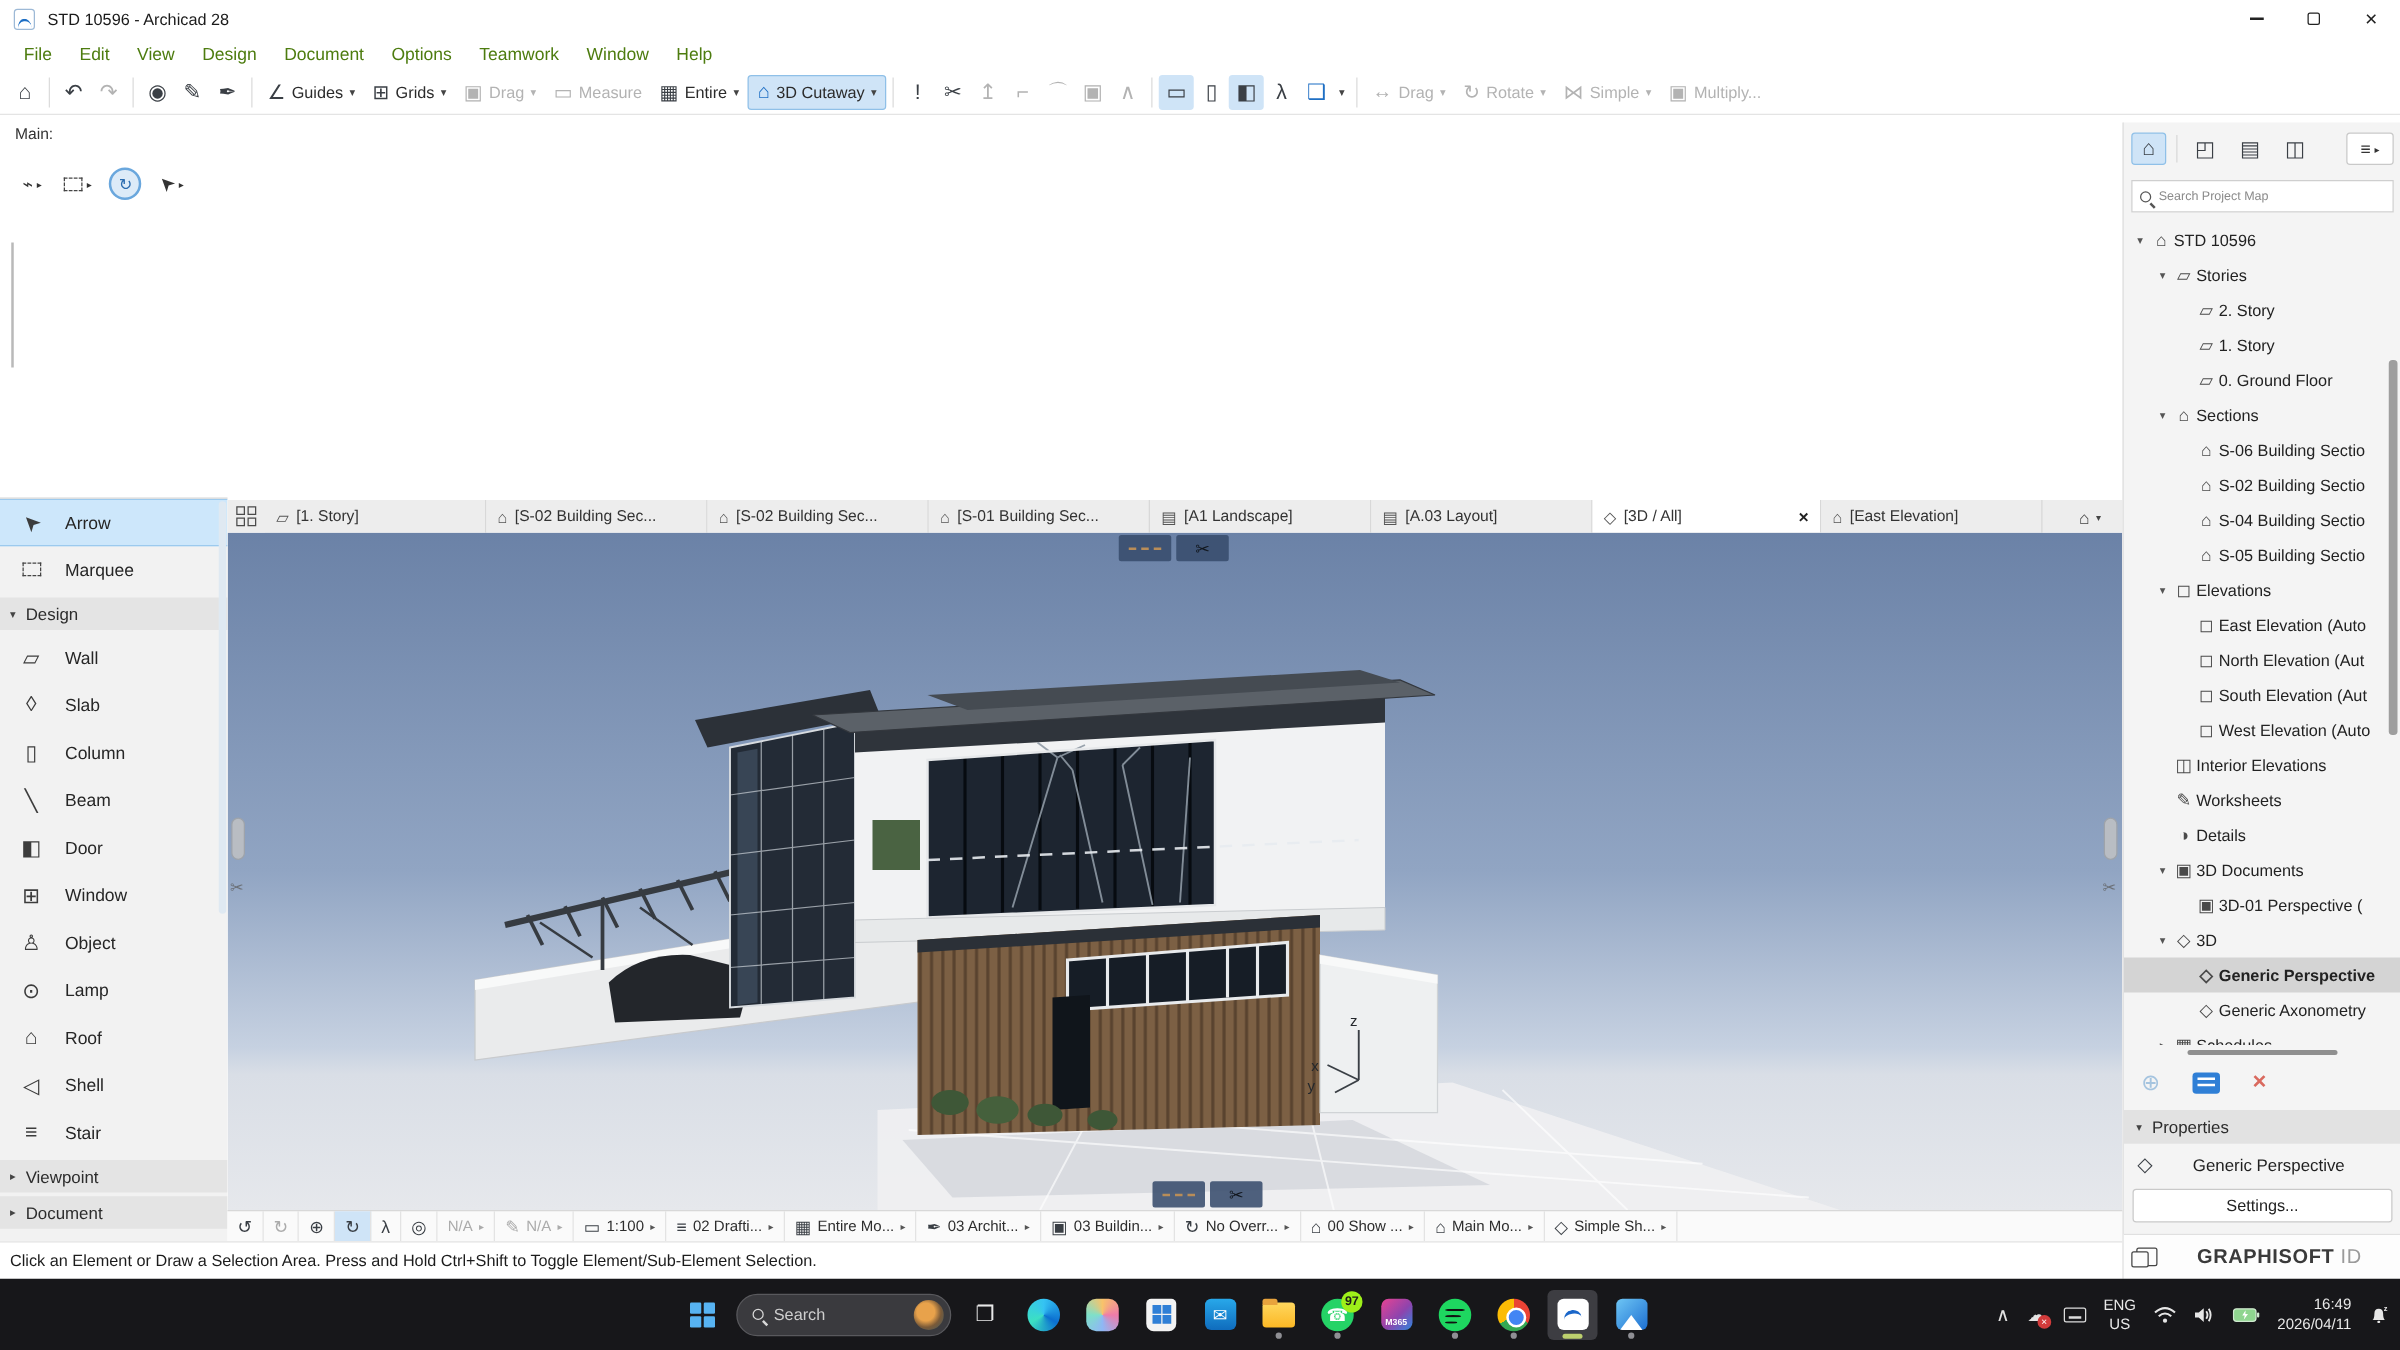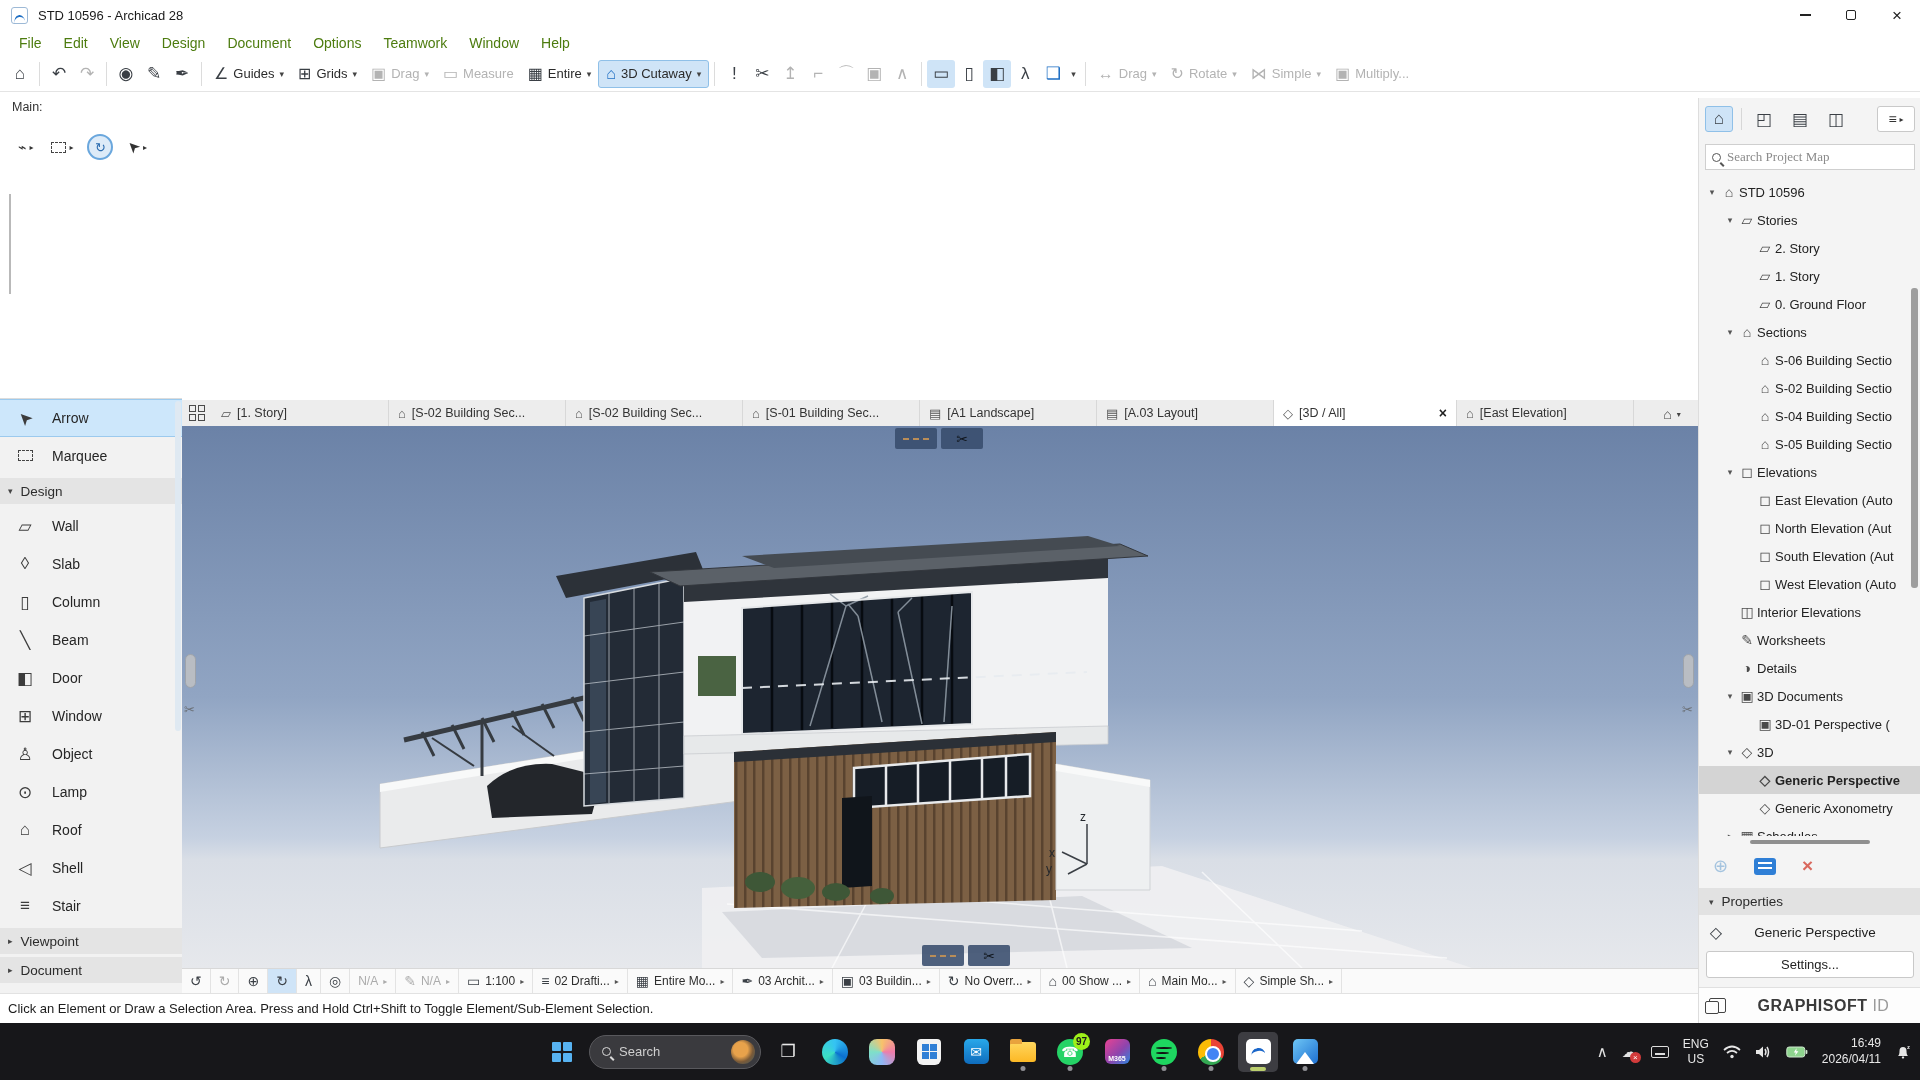--- a/index.html
+++ b/index.html
@@ -74,21 +74,21 @@
   
   #statusbar { position:absolute; left:0; top:993px; width:1698px; height:30px; background:#fff; border-top:1px solid #e2e2e2; display:flex; align-items:center; padding-left:8px; font-size:13px; color:#1c1c1c; }
   
   #navigator { position:absolute; left:1698px; top:98px; width:222px; height:925px; background:#f4f4f4; border-left:1px solid #ddd; }
   #nav-icons { position:absolute; left:0; top:0; width:222px; height:42px; display:flex; align-items:center; padding-left:6px; gap:8px; }
   .nav-ic { width:28px; height:26px; display:flex; align-items:center; justify-content:center; font-size:17px; color:#3a3f45; border-radius:3px; }
   .nav-ic.active { background:#cfe4f7; border:1px solid #8fc0e8; }
   .nav-sep { width:1px; height:22px; background:#d7d7d7; }
   #nav-menu-btn { margin-left:auto; margin-right:6px; width:38px; height:26px; border:1px solid #c9c9c9; border-radius:3px; background:#fff; display:flex; align-items:center; justify-content:center; gap:3px; font-size:14px; color:#333; }
   #nav-search { position:absolute; left:6px; top:46px; width:210px; height:26px; background:#fff; border:1px solid #cfcfcf; display:flex; align-items:center; padding-left:6px; gap:6px; }
-  #nav-search input { border:none; outline:none; font-size:13px; color:#a21caf; width:165px; font-family:Liberation Serif, serif; background:transparent; }
+  #nav-search input { border:none; outline:none; font-size:10px; color:#a21caf; width:165px; font-family:Liberation Sans, sans-serif; background:transparent; }
   #nav-search input::placeholder { color:#8b8b8b; }
   .mag { width:9px; height:9px; border:1.6px solid #555; border-radius:50%; position:relative; flex:0 0 auto; }
   .mag::after { content:""; position:absolute; left:8px; top:8px; width:5px; height:1.6px; background:#555; transform:rotate(45deg); transform-origin:0 0; }
   #tree { position:absolute; left:0; top:80px; width:222px; height:658px; overflow:hidden; }
   .tree-row { display:flex; align-items:center; height:28px; font-size:13px; color:#222; white-space:nowrap; overflow:hidden; }
   .tree-row .chev { width:14px; font-size:9px; color:#555; flex:0 0 auto; text-align:center; }
   .tree-row .ic { width:20px; font-size:14px; color:#4a4a4a; flex:0 0 auto; text-align:center; }
   .tree-row.selected { background:#d4d4d4; font-weight:bold; }
   #tree-scroll { position:absolute; right:2px; top:80px; width:7px; height:658px; }
   #tree-thumb { position:absolute; left:0; top:110px; width:7px; height:300px; background:#9e9e9e; border-radius:3px; }

